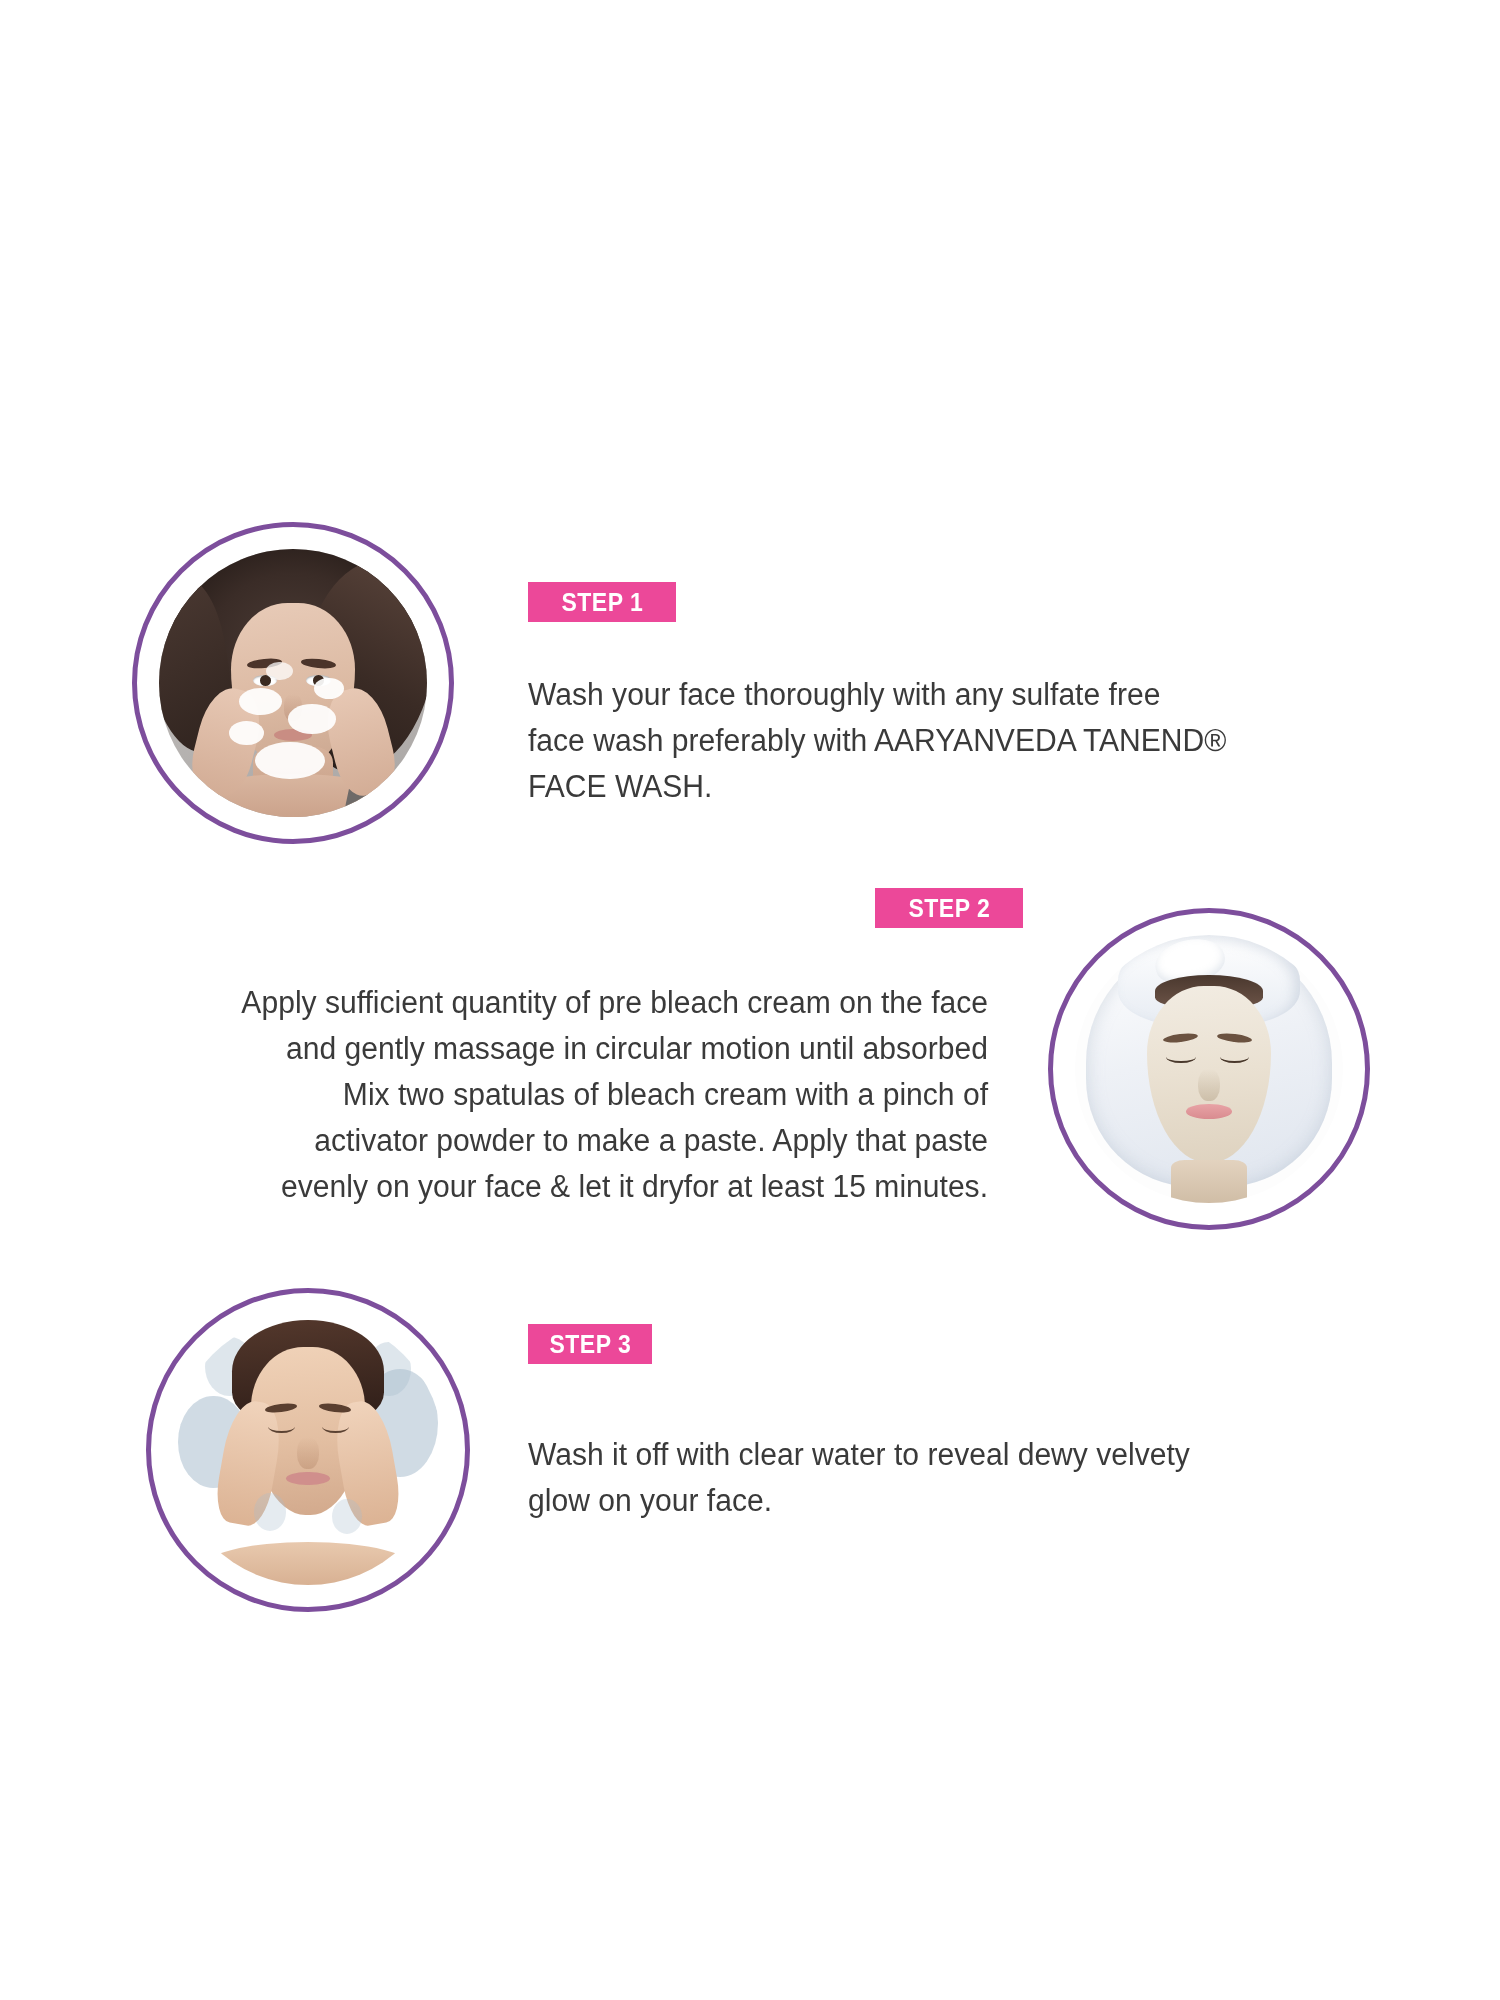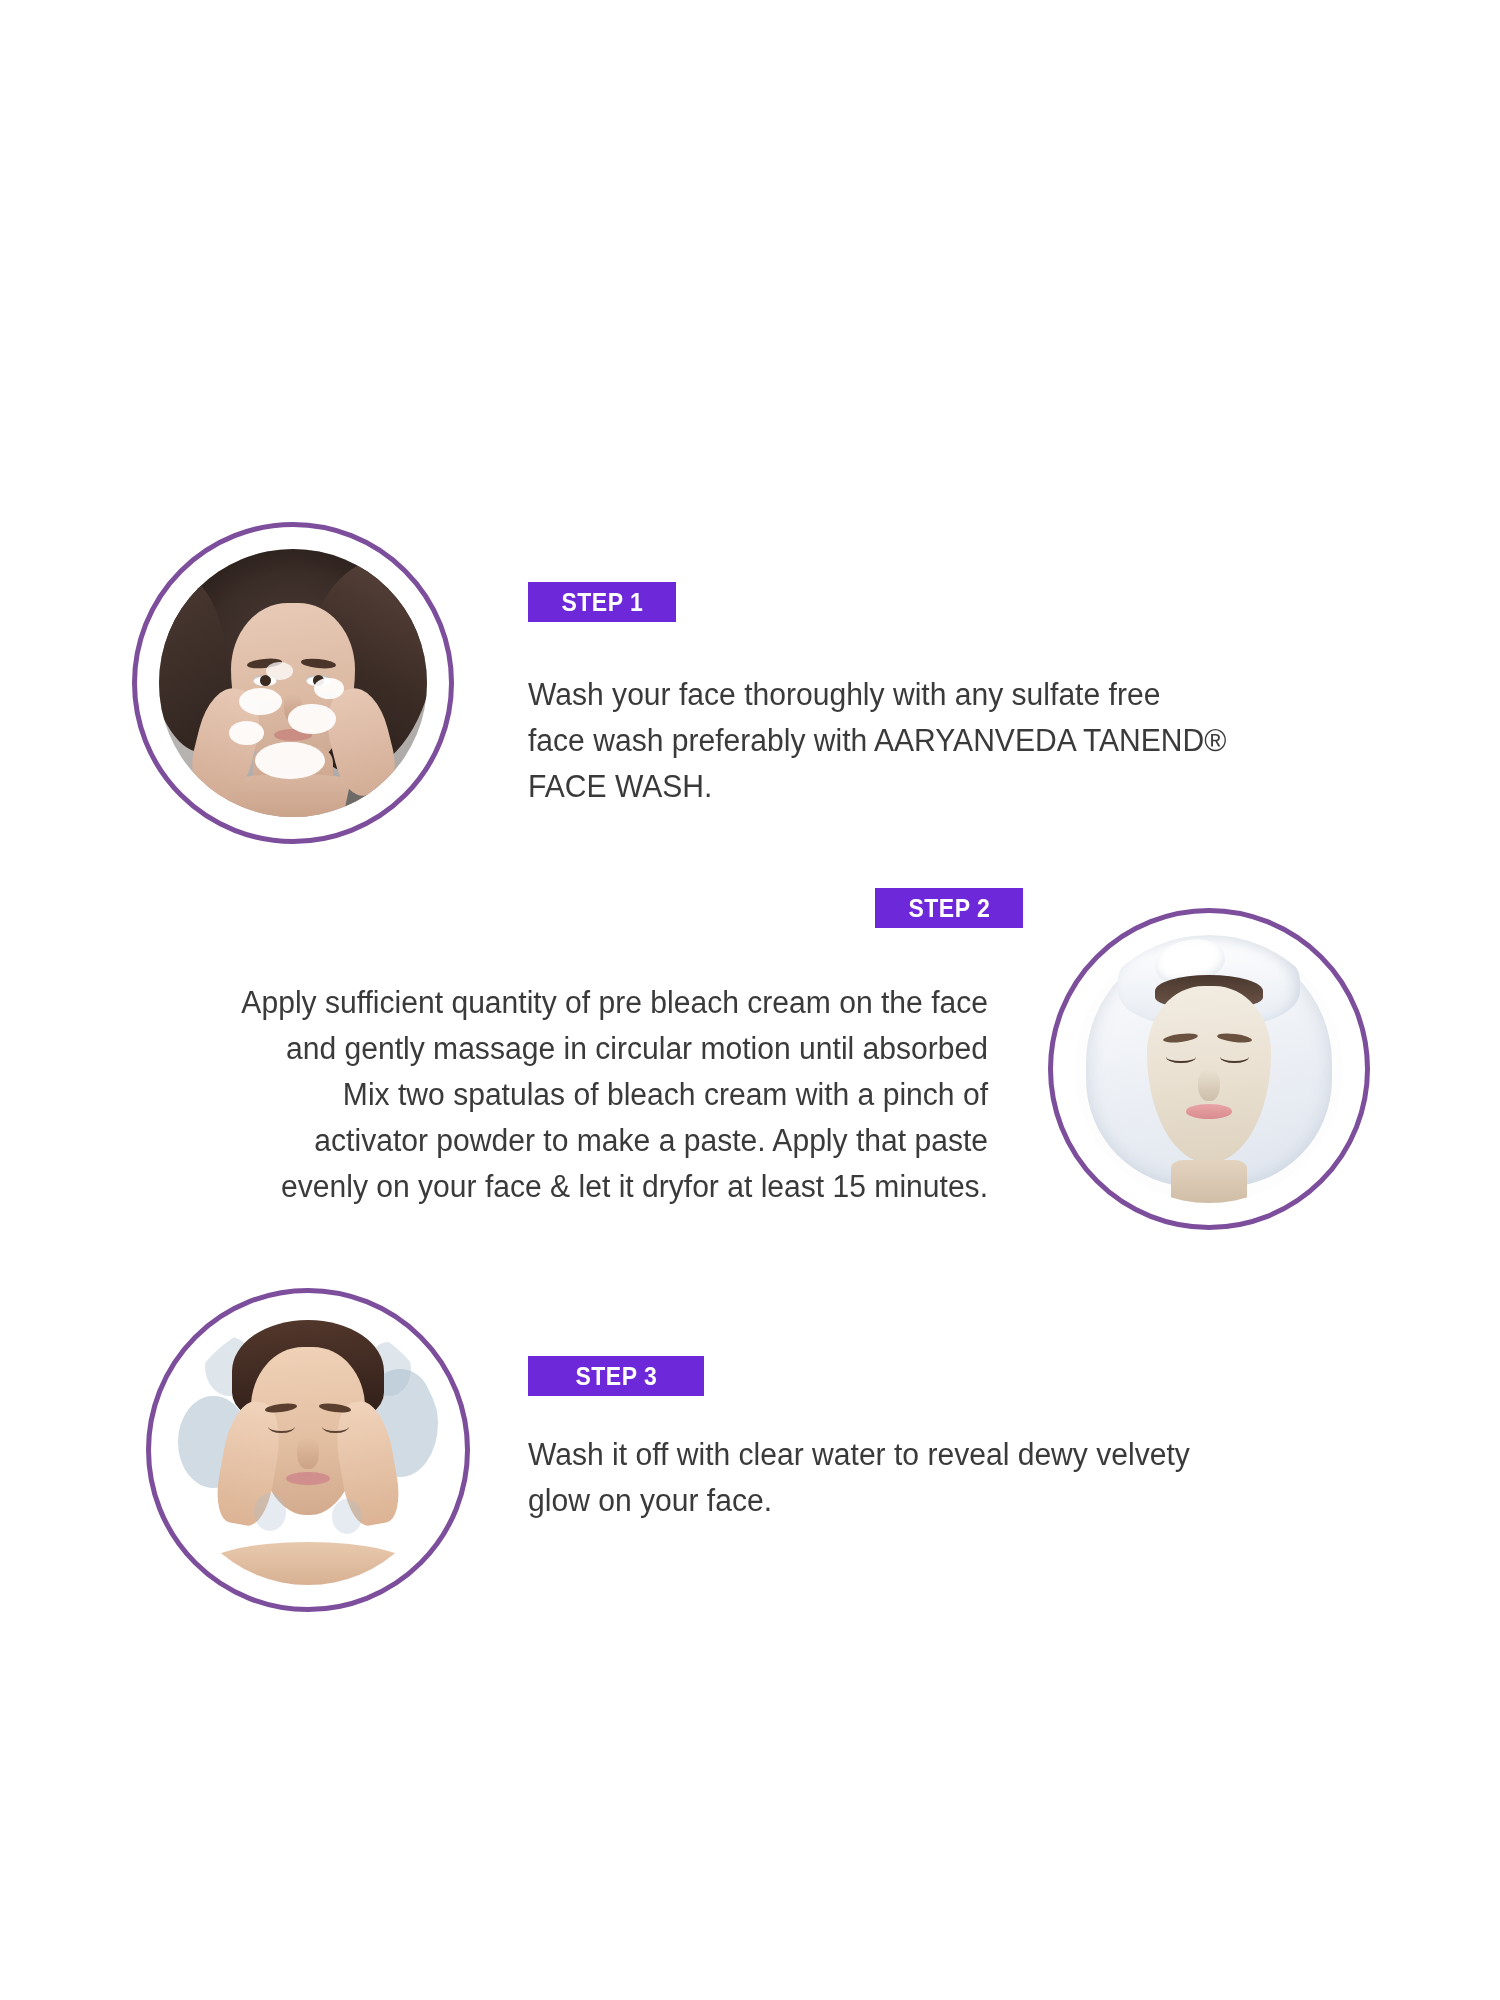--- a/index.html
+++ b/index.html
@@ -40,38 +40,38 @@
     font-weight: bold;
     font-size: 40px;
     letter-spacing: 1.5px;
     transform: scaleX(0.92);
     white-space: nowrap;
   }
 
   
   .step-chip {
     position: absolute;
-    background: #6d28d9;
+    background: #ec4899;
     display: flex;
     align-items: center;
     justify-content: center;
     height: 40px;
   }
   .step-chip-text {
     color: #ffffff;
     font-family: "Liberation Sans Narrow", "Liberation Sans", sans-serif;
     font-weight: bold;
     font-size: 25px;
     letter-spacing: 0.5px;
     transform: scaleX(0.92);
     white-space: nowrap;
   }
   #chip-1 { left: 528px; top: 582px;  width: 148px; }
   #chip-2 { left: 832px; top: 888px;  width: 148px; margin-left: 43px; }
-  #chip-3 { left: 528px; top: 1356px; width: 176px; }
+  #chip-3 { left: 528px; top: 1324px; width: 124px; }
 
   
   .step-text {
     position: absolute;
     font-family: "Liberation Sans Narrow", "Liberation Sans", sans-serif;
     font-size: 31px;
     line-height: 46px;
     color: #3a3a3a;
     transform: scaleX(0.97);
     transform-origin: left top;

